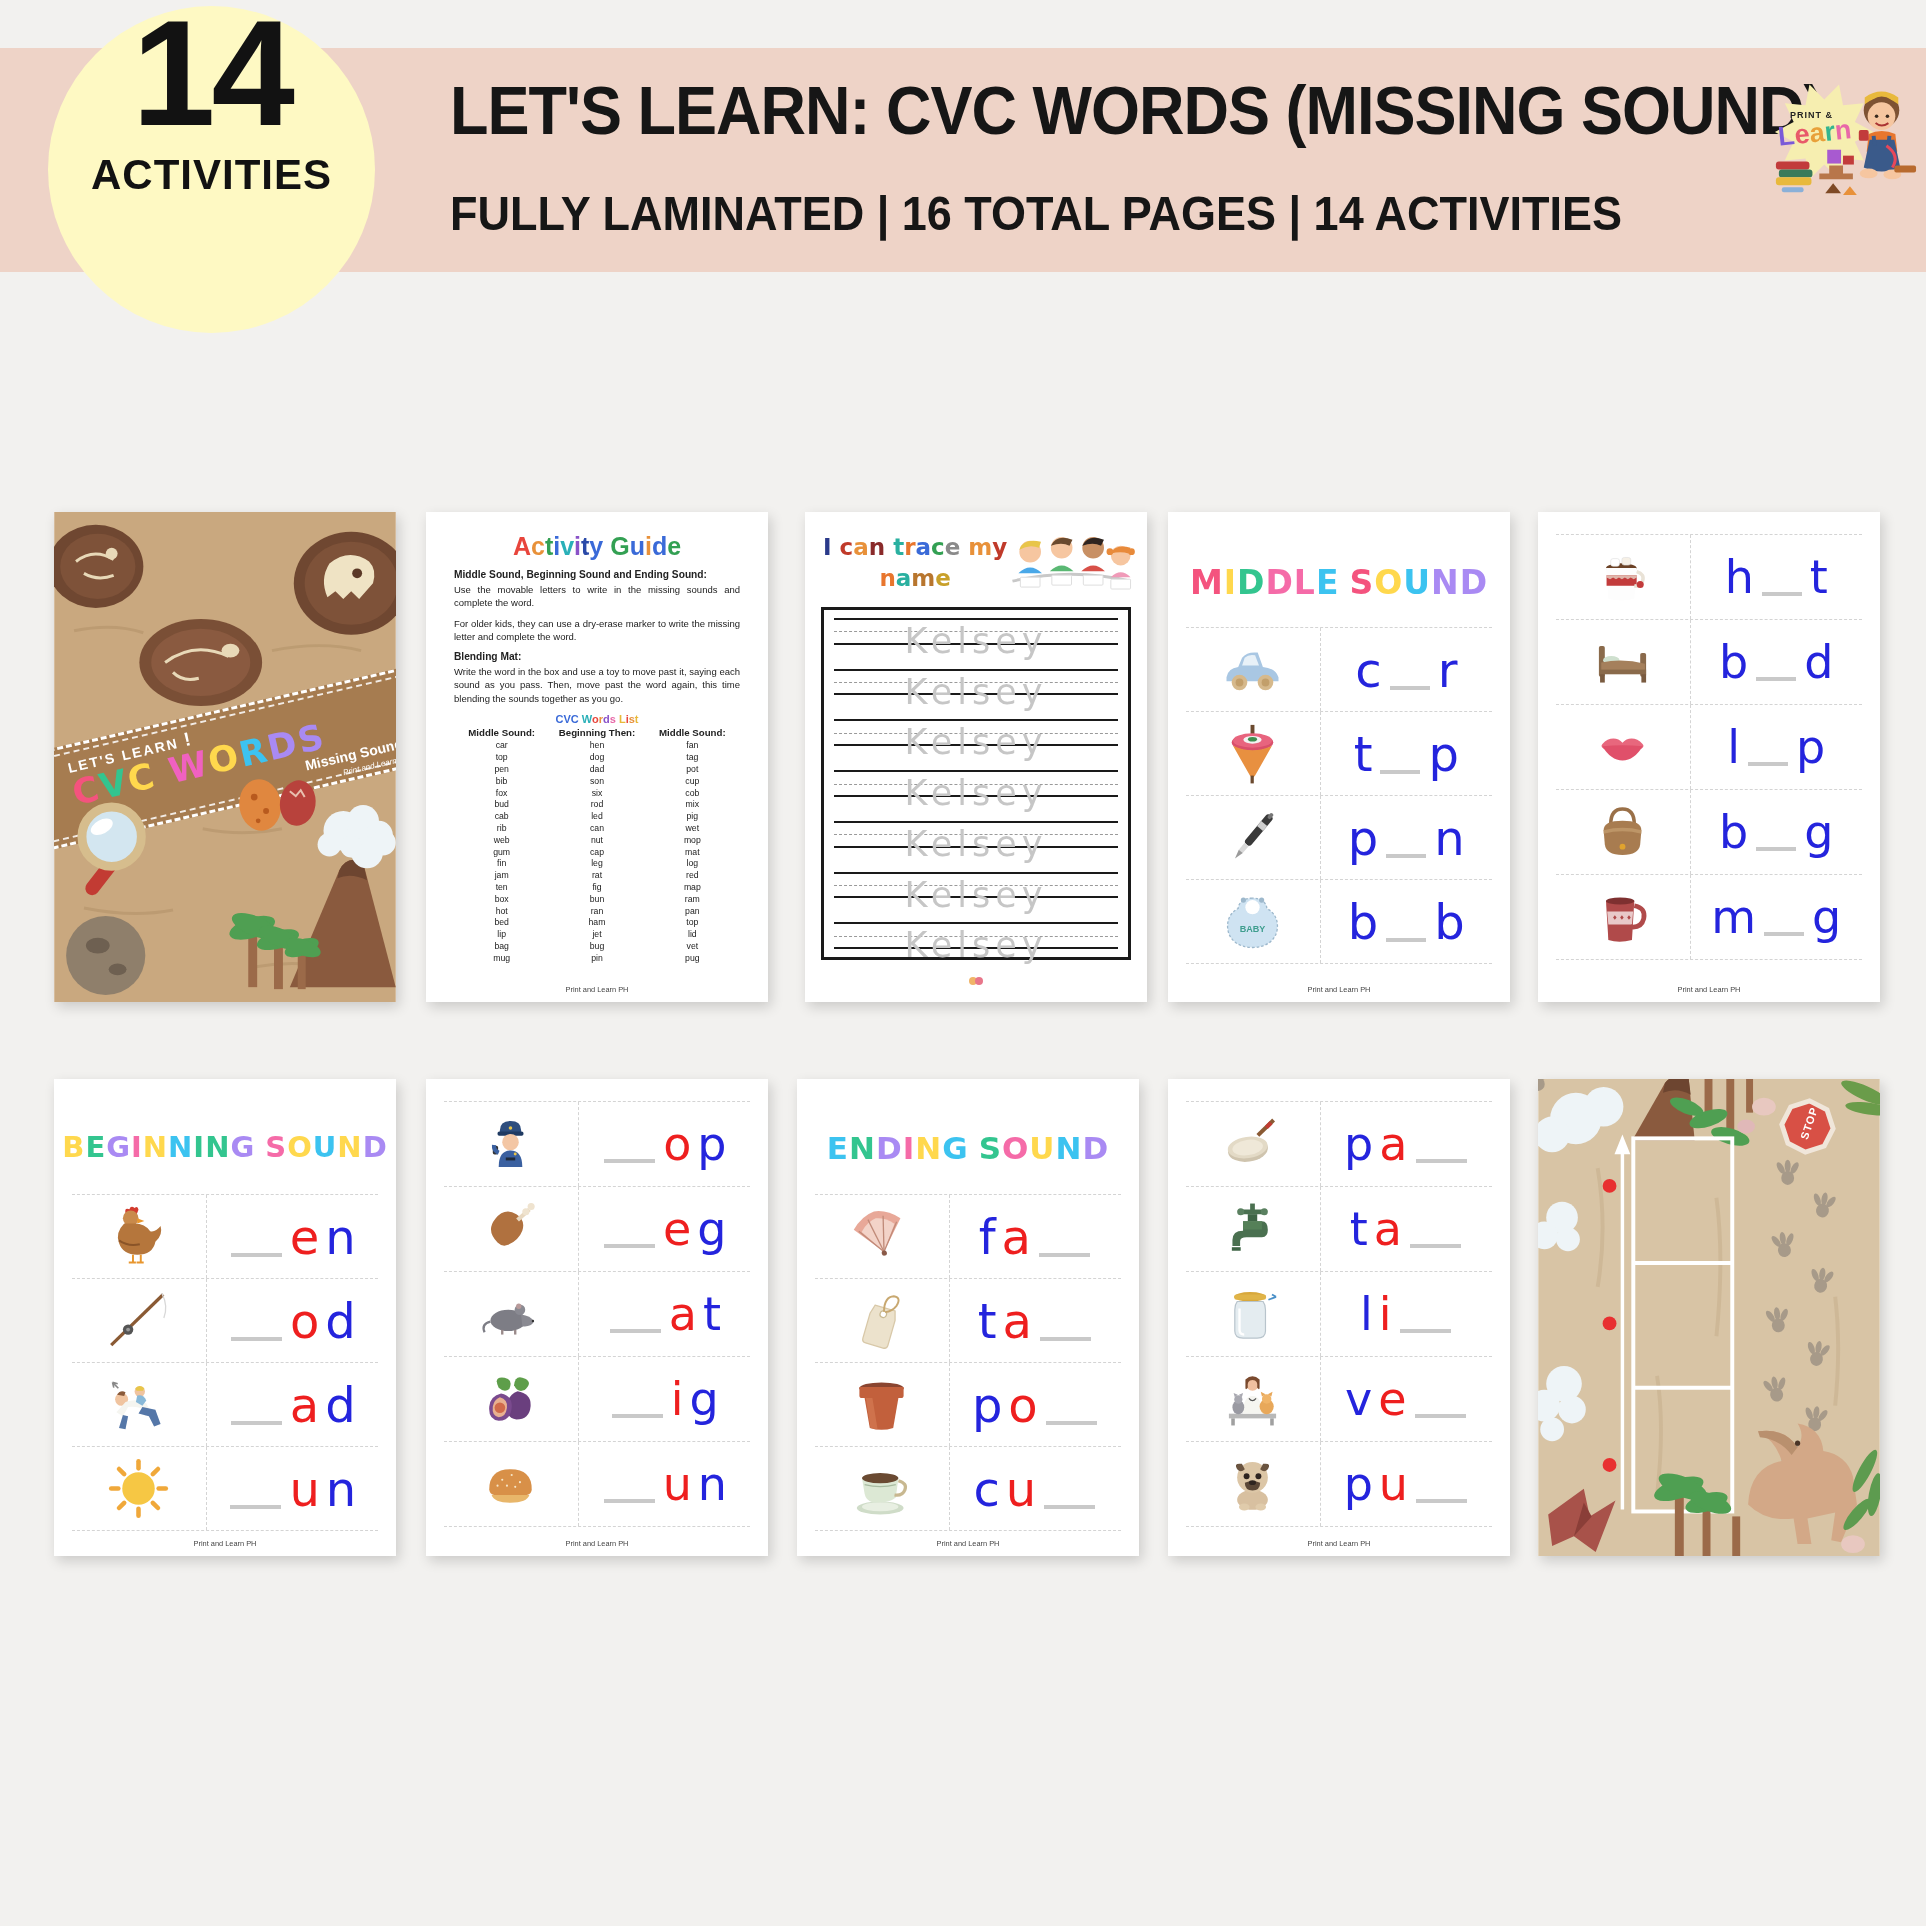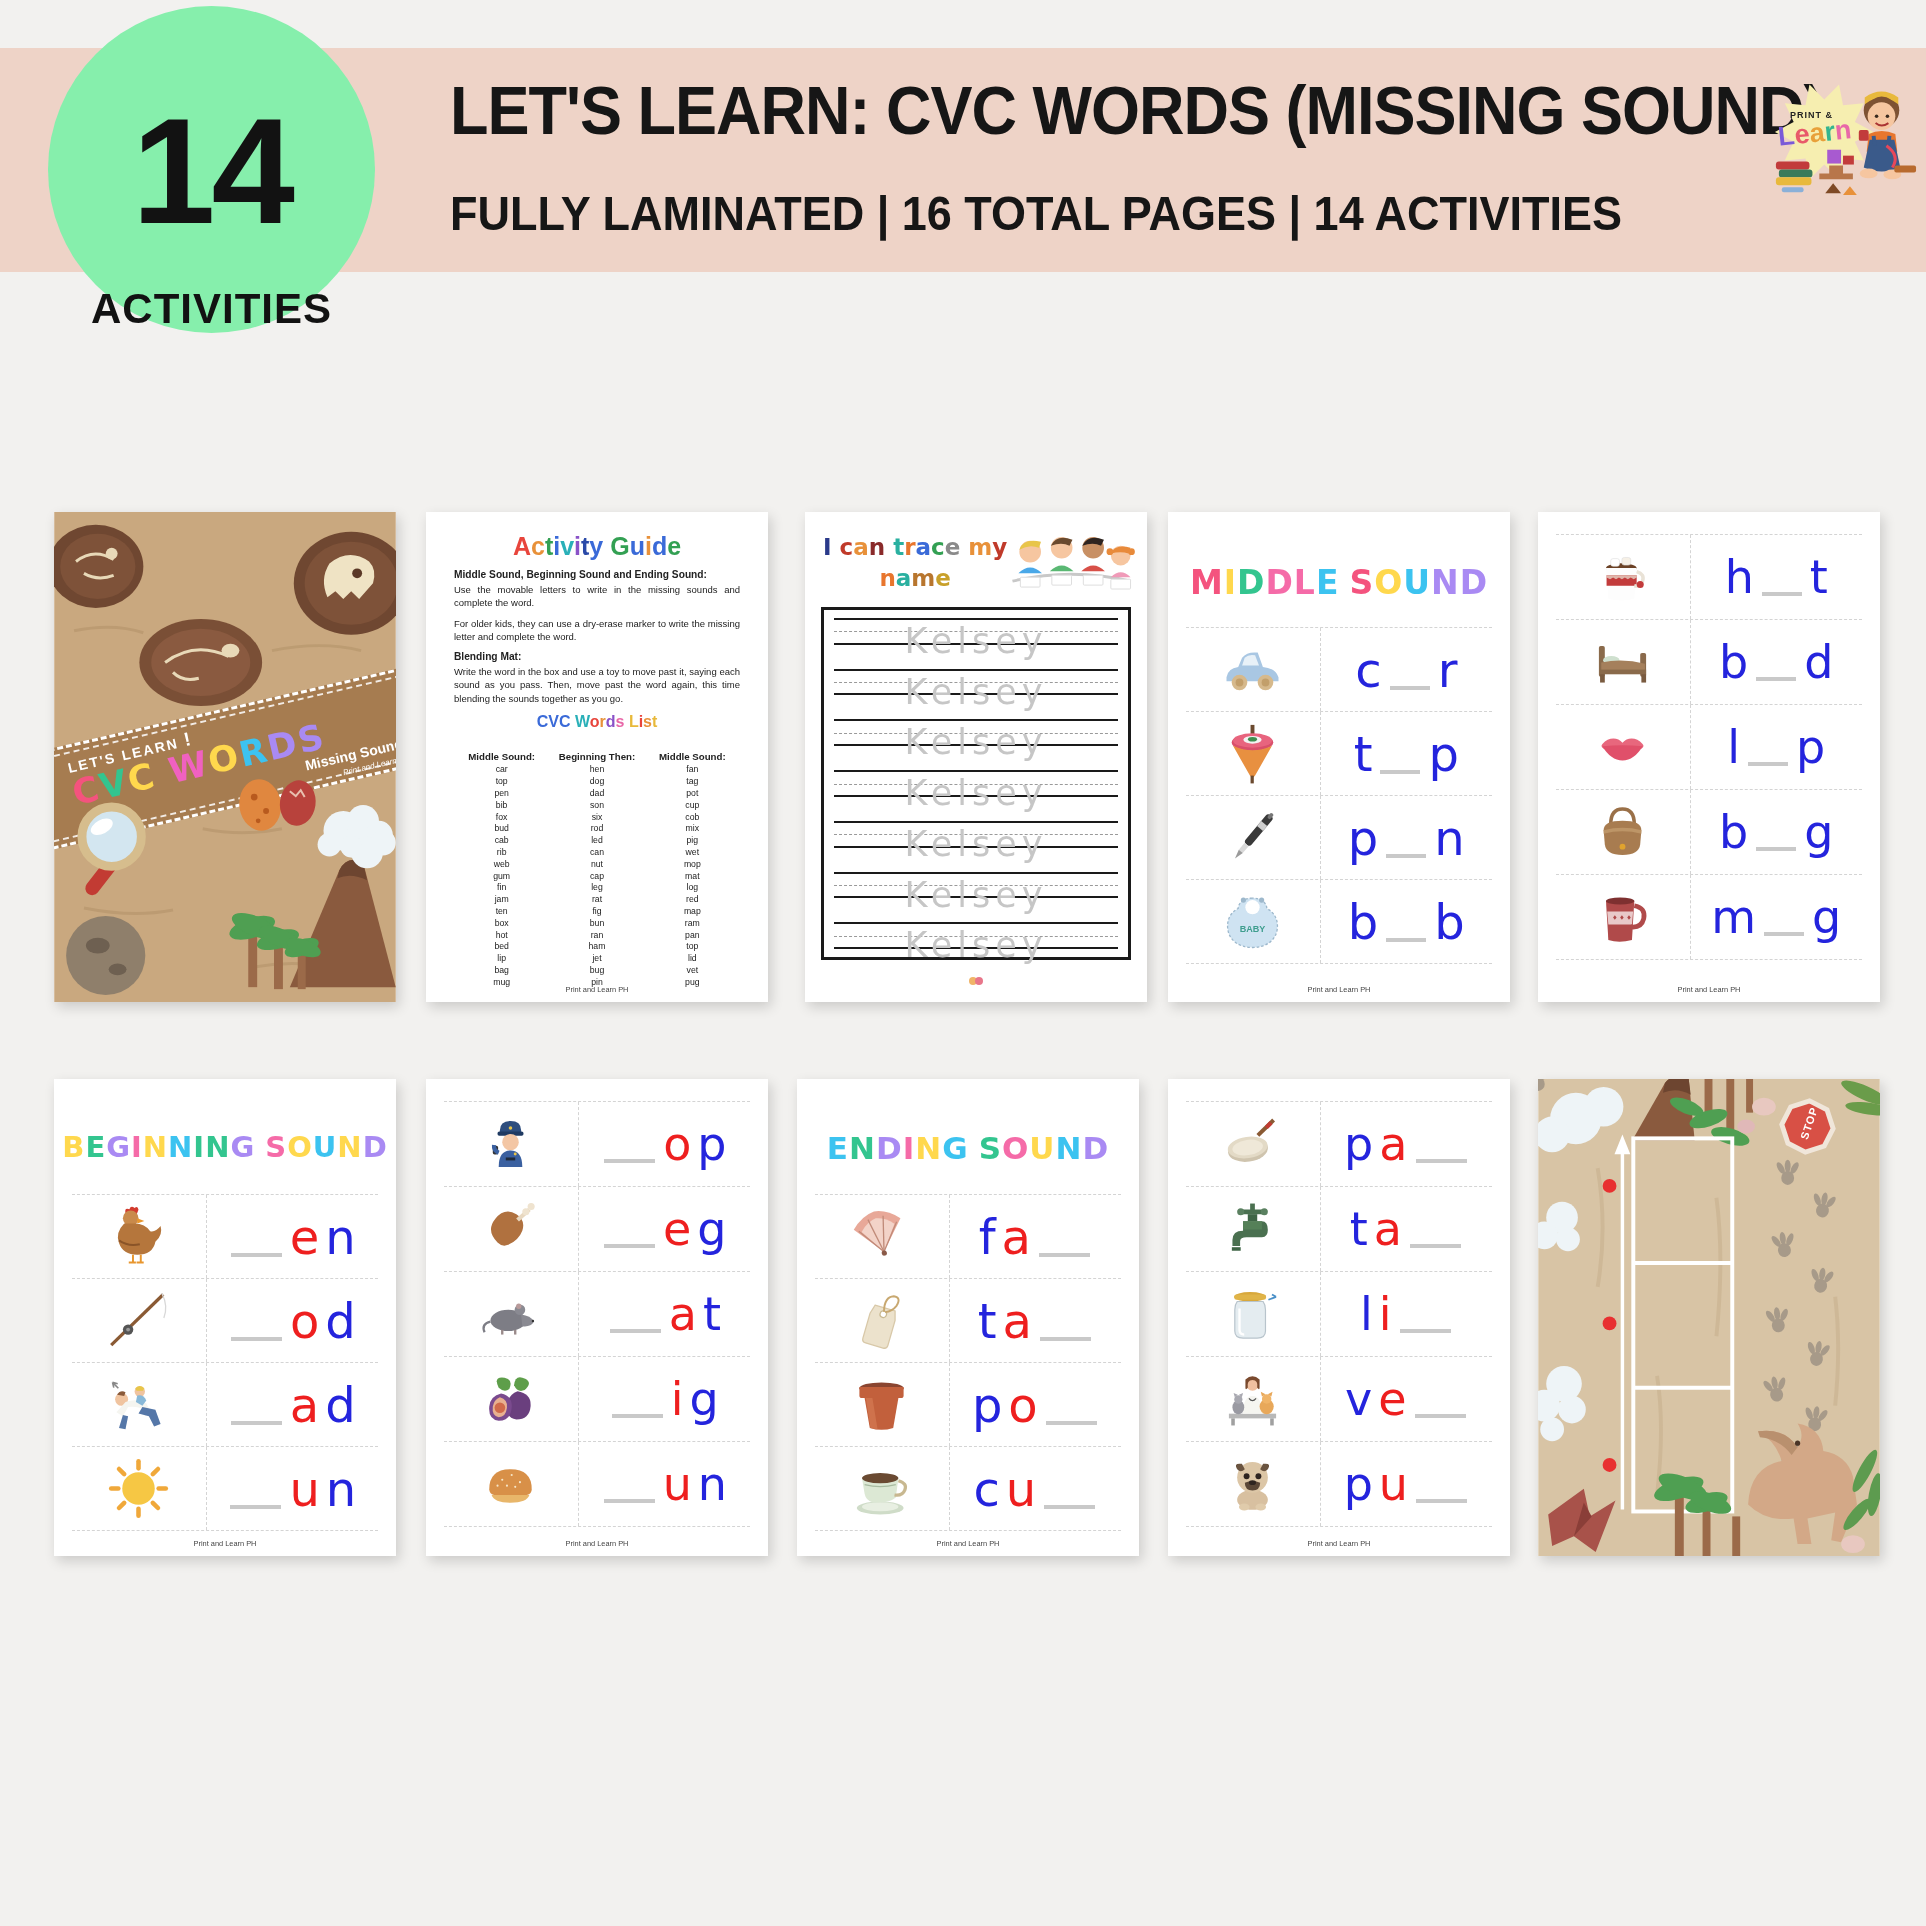--- a/index.html
+++ b/index.html
@@ -3,21 +3,21 @@
 <meta charset="utf-8">
 <style>
   html,body{margin:0;padding:0;background:#f2f1ef;}
   *{box-sizing:border-box;}
   #canvas{position:relative;width:1927px;height:1927px;background:#f2f1ef;overflow:hidden;
           font-family:"Liberation Sans",sans-serif;}
 
   
   .hdr-band{position:absolute;left:0;top:48px;width:100%;height:224px;background:#eed3c7;}
   .badge{position:absolute;left:48px;top:6px;width:327px;height:327px;border-radius:50%;
-         background:#86efac;display:flex;flex-direction:column;align-items:center;justify-content:flex-end;z-index:3;gap:36px;}
+         background:#fef9c3;display:flex;flex-direction:column;align-items:center;justify-content:flex-start;z-index:3;}
   .badge-num{font-size:150px;font-weight:800;color:#121212;line-height:.9;letter-spacing:-4px;}
   .badge-lbl{font-size:42px;font-weight:800;color:#121212;letter-spacing:1px;margin-top:10px;}
   .hdr-title{position:absolute;left:450px;top:71px;font-size:63px;font-weight:800;color:#161616;
              letter-spacing:-1px;transform:scaleY(1.08);transform-origin:left top;white-space:nowrap;z-index:3;}
   .hdr-sub{position:absolute;left:450px;top:186px;font-size:45px;font-weight:800;color:#161616;
            letter-spacing:0;transform:scaleY(1.08);transform-origin:left top;white-space:nowrap;z-index:3;}
   .logo{position:absolute;left:1770px;top:55px;width:150px;height:158px;z-index:4;}
   .logo svg{position:absolute;inset:0;}
   .logo-top{position:absolute;left:20px;top:55px;font-size:9px;font-weight:700;color:#222;letter-spacing:1px;}
   .logo-main{position:absolute;left:8px;top:63px;font-size:27px;font-weight:800;transform:rotate(-6deg);}
@@ -60,21 +60,21 @@
                font-family:"DejaVu Sans",sans-serif;letter-spacing:2px;}
   .cover-sub{position:absolute;right:36px;top:63px;color:#fff;font-weight:700;font-size:14px;}
   .cover-brand{position:absolute;right:40px;top:82px;color:#fff;font-style:italic;font-size:8px;}
   .cover-fg{z-index:3;}
 
   
   .guide-in{position:absolute;inset:20px 28px 18px;font-size:9.5px;color:#222;}
   .guide-title{text-align:center;font-size:25px;font-weight:800;margin-bottom:8px;}
   .guide-h{font-weight:700;font-size:10.2px;margin:7px 0 3px;}
   .guide-p{margin:0 0 7px;line-height:1.42;text-align:justify;}
-  .guide-list-title{text-align:center;font-weight:800;font-size:16px;margin:8px 0 20px;}
+  .guide-list-title{text-align:center;font-weight:800;font-size:11px;margin:8px 0 2px;}
   .guide-cols{display:grid;grid-template-columns:1fr 1fr 1fr;text-align:center;}
   .guide-col-h{font-weight:700;font-size:9.7px;margin-bottom:2px;}
   .guide-words div{font-size:8.7px;line-height:11.8px;}
 
   
   .trace-title{position:absolute;left:18px;top:20px;font-size:23px;font-weight:800;line-height:1.35;
                font-family:"DejaVu Sans",sans-serif;}
   .trace-title .l2{display:block;text-align:center;}
   .trace-kids{position:absolute;right:12px;top:18px;}
   .trace-box{position:absolute;left:16px;right:16px;top:95px;bottom:42px;border:3px solid #1a1a1a;

